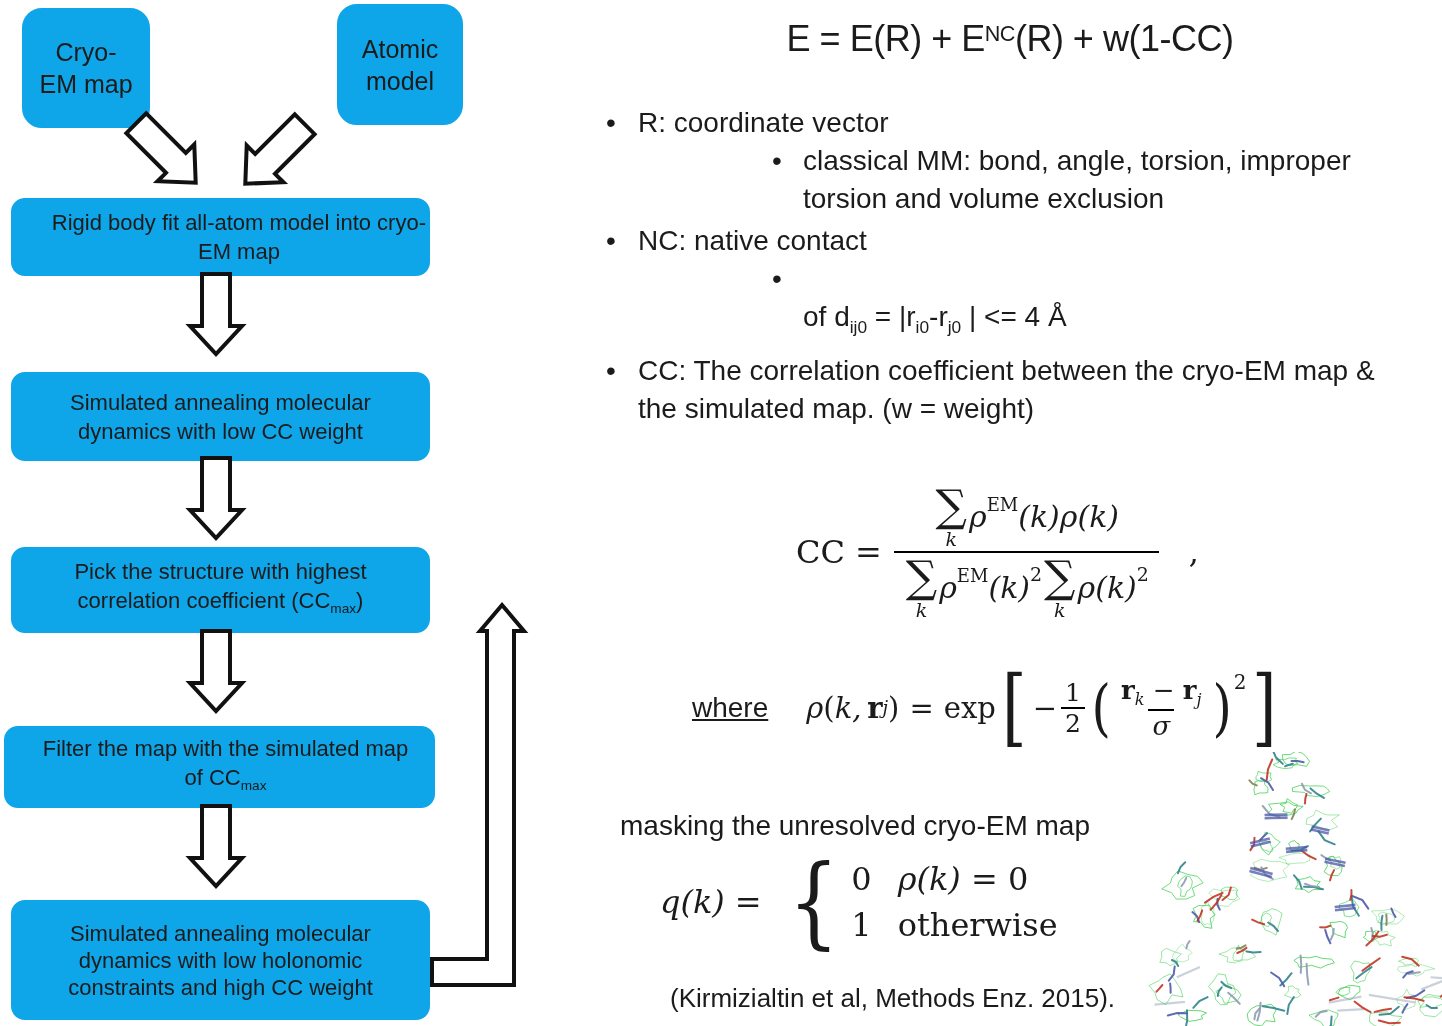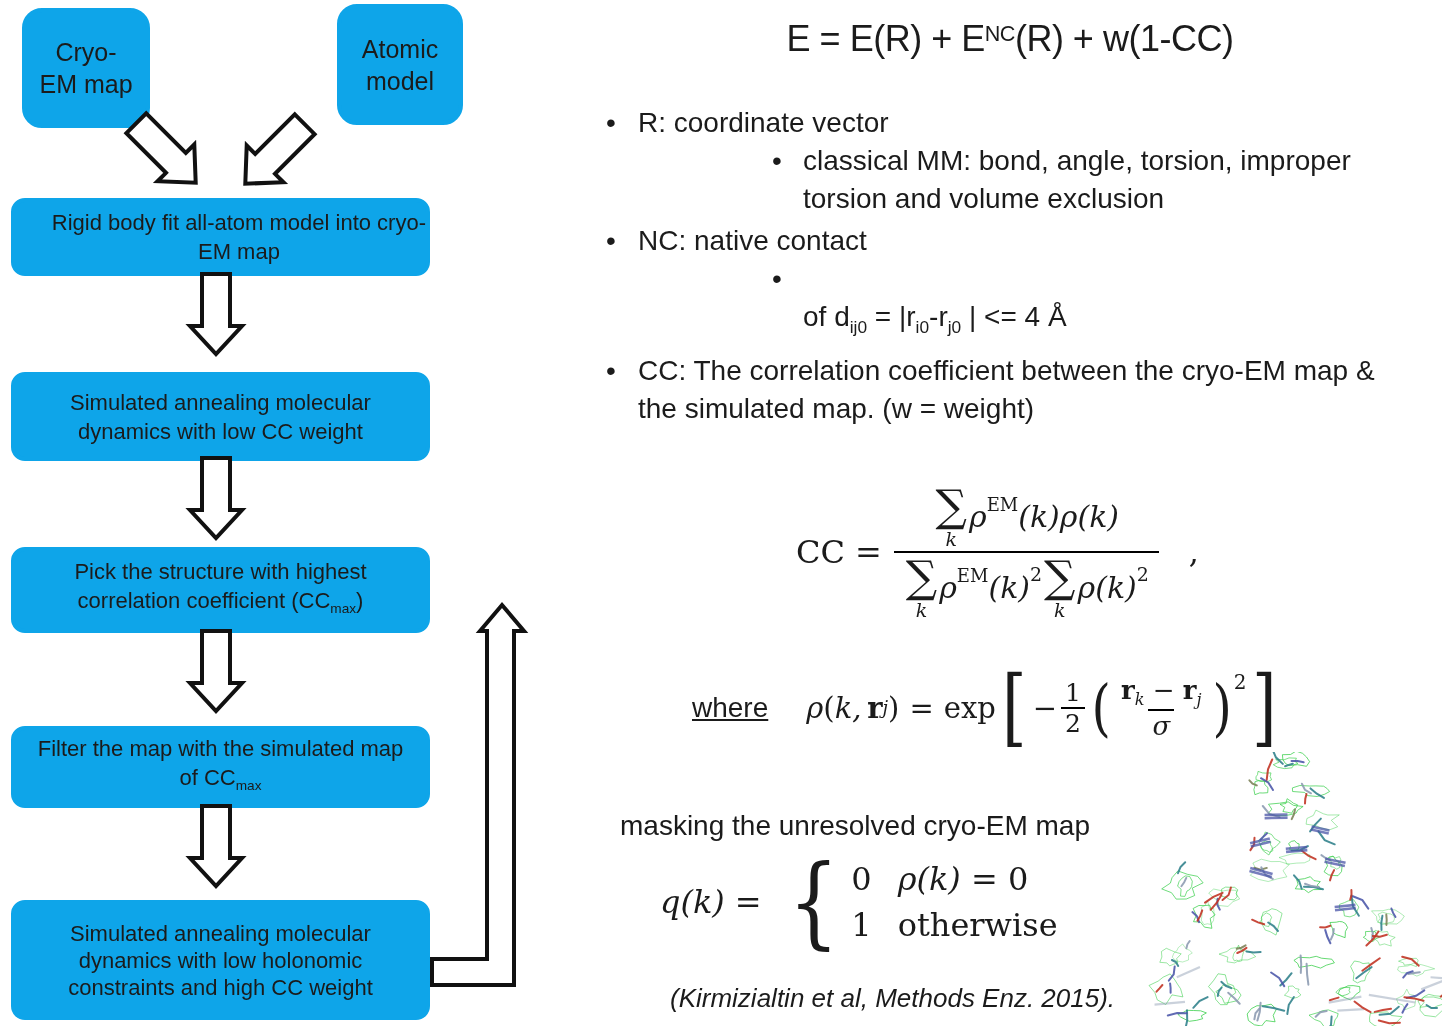--- a/index.html
+++ b/index.html
@@ -45,21 +45,21 @@
   .innerfrac .fnum,.innerfrac .fden{font-size:26px;}
   .bigbr{font-size:84px;font-weight:400;line-height:0.85;margin:0 2px;transform:scaleX(.75);}
   .bigpr{font-size:62px;line-height:0.9;transform:scaleX(.8);}
   .supafter{font-size:20px;position:relative;top:-26px;}
   .masklabel{position:absolute;left:620px;top:810px;font-size:28px;}
   .qrow{position:absolute;left:660px;top:846px;height:112px;display:flex;align-items:center;
         font-family:"DejaVu Serif",serif;font-size:32px;}
   .qbrace{font-size:100px;line-height:0.8;margin:0 6px 0 10px;transform:scaleX(.8);}
   .qcases{display:flex;flex-direction:column;gap:8px;}
   .qcase{display:flex;gap:26px;}
-  .citation{position:absolute;left:670px;top:983px;font-size:26px;font-style:italic;}
+  .citation{position:absolute;left:670px;top:983px;font-size:26px;}
   .molwrap{position:absolute;left:1142px;top:752px;width:300px;height:274px;}
 </style>
 </head>
 <body>
 
 <div id="slide">
 
   <div>
 
     <div class="fbox sm" style="left:22px;top:8px;width:120px;height:112px;">
@@ -99,21 +99,21 @@
 
     <div class="fbox" style="left:11px;top:547px;width:411px;height:78px;">
       <span class="prel"><span>Pick the structure with highest
 correlation coefficient (CC</span><sub>max</sub><span>)</span></span>
     </div>
 
     <svg class="arr" style="left:186px;top:629px;" width="60" height="86">
       <polygon points="16,2 44,2 44,54 56,54 30,82 4,54 16,54" fill="#fff" stroke="#111" stroke-width="4"></polygon>
     </svg>
 
-    <div class="fbox" style="left:11px;top:726px;width:411px;height:74px;">
+    <div class="fbox" style="left:4px;top:726px;width:411px;height:74px;padding-left:12px;">
       <span class="prel"><span>Filter the map with the simulated map
 of CC</span><sub>max</sub><span></span></span>
     </div>
 
     <svg class="arr" style="left:186px;top:804px;" width="60" height="86">
       <polygon points="16,2 44,2 44,54 56,54 30,82 4,54 16,54" fill="#fff" stroke="#111" stroke-width="4"></polygon>
     </svg>
 
     <div class="fbox" style="left:11px;top:900px;width:411px;height:112px;line-height:27px;">
       <span class="prel">Simulated annealing molecular

